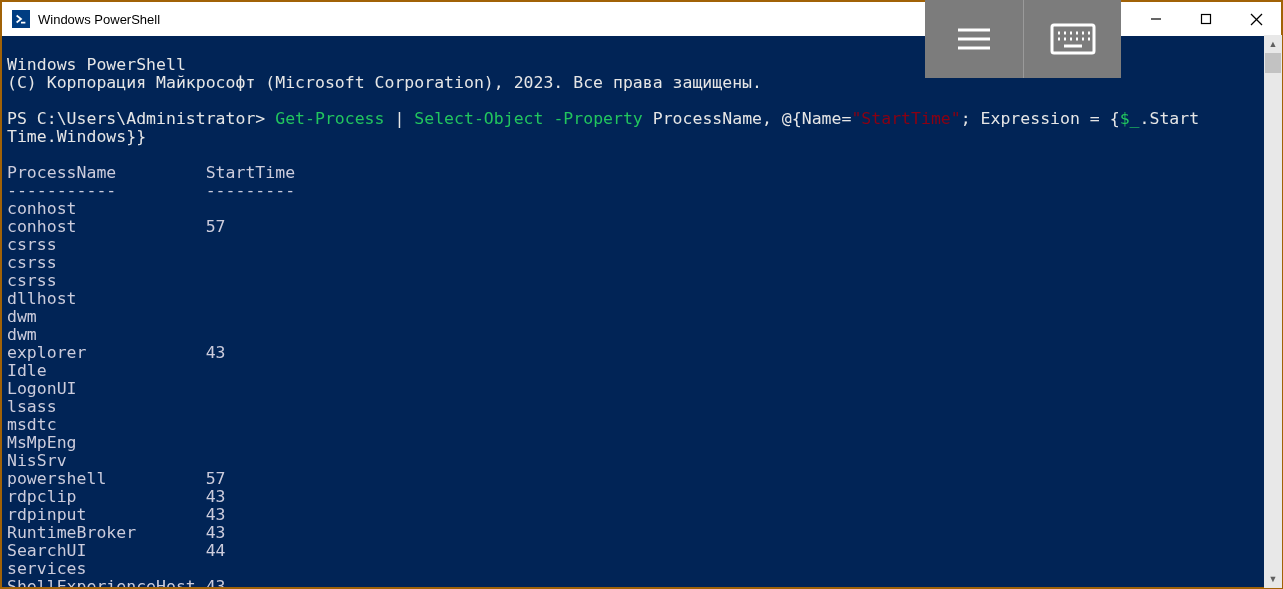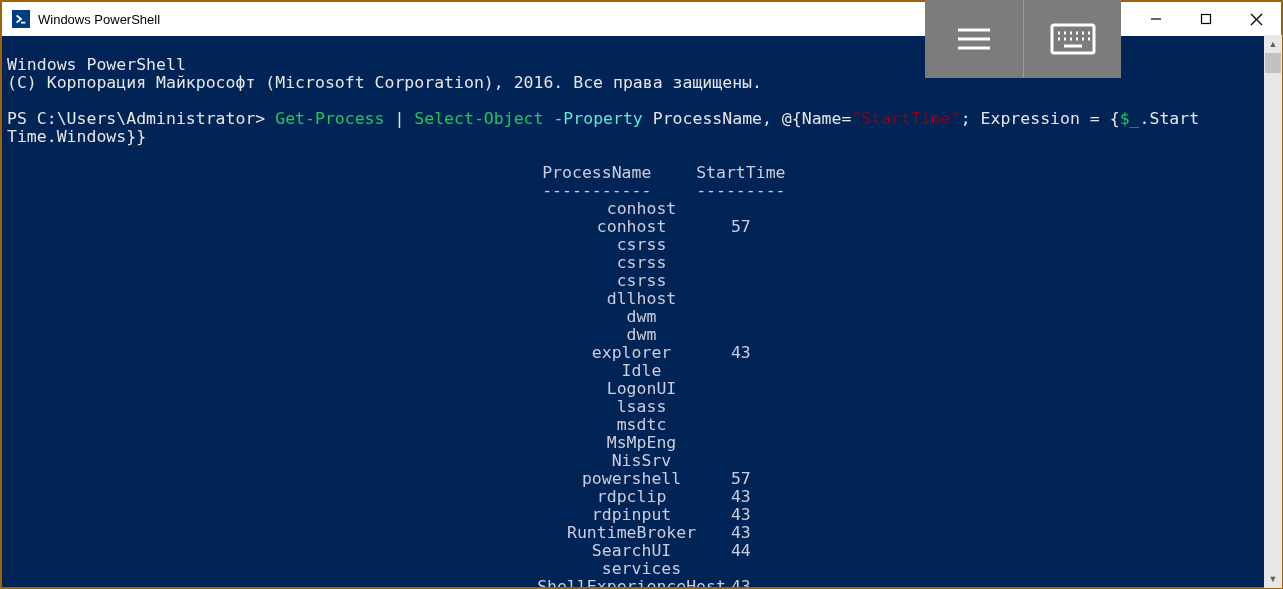--- a/index.html
+++ b/index.html
@@ -84,24 +84,24 @@
       padding: 2px 5px;
       font-family: Consolas, "Lucida Console", monospace;
       font-size: 16.5px;
       line-height: 18px;
       color: #ccccdc;
       overflow: hidden;
       white-space: pre;
       position: relative;
     }
     .c-yellow { color: #22c55e; }
-    .c-darkgray { color: #5eead4; }
+    .c-darkgray { color: #22c55e; }
     .c-darkred { color: #8b0012; }
     .c-white { color: #e6e6e6; }
-    .row { white-space: pre; text-align: center; }
+    .row { white-space: pre; }
     .col1 { display: inline-block; width: 20ch; }
     .col2 { display: inline-block; }
     .scrollbar {
       position: absolute;
       right: 1px;
       top: 35px;
       bottom: 1px;
       width: 18px;
       background: #e8e8e8;
       display: flex;
@@ -186,21 +186,21 @@
           <line x1="26" y1="16" x2="28" y2="16"></line>
           <line x1="32" y1="16" x2="34" y2="16"></line>
           <line x1="38" y1="16" x2="40" y2="16"></line>
         <line x1="14" y1="23" x2="32" y2="23"></line>
       </svg>
     </div>
   </div>
 
   <div class="terminal">
 <span class="c-white">Windows PowerShell</span>
-<span class="c-white">(C) Корпорация Майкрософт (Microsoft Corporation), 2016. Все права защищены.</span>
+<span class="c-white">(C) Корпорация Майкрософт (Microsoft Corporation), 2023. Все права защищены.</span>
 
 <span class="c-white">PS C:\Users\Administrator&gt; </span><span class="c-yellow">Get-Process</span><span class="c-white"> | </span><span class="c-yellow">Select-Object</span><span> </span><span class="c-darkgray">-Property</span><span> </span><span class="c-white">ProcessName, @{Name=</span><span class="c-darkred">"StartTime"</span><span class="c-white">; Expression = {</span><span class="c-yellow">$_</span><span class="c-white">.Start</span>
 <span class="c-white">Time.Windows}}</span>
 
 <div class="row"><span class="col1">ProcessName</span><span class="col2">StartTime</span></div><div class="row"><span class="col1">-----------</span><span class="col2">---------</span></div><div id="rows-container"><div class="row"><span class="col1">conhost</span><span class="col2"></span></div><div class="row"><span class="col1">conhost</span><span class="col2">57</span></div><div class="row"><span class="col1">csrss</span><span class="col2"></span></div><div class="row"><span class="col1">csrss</span><span class="col2"></span></div><div class="row"><span class="col1">csrss</span><span class="col2"></span></div><div class="row"><span class="col1">dllhost</span><span class="col2"></span></div><div class="row"><span class="col1">dwm</span><span class="col2"></span></div><div class="row"><span class="col1">dwm</span><span class="col2"></span></div><div class="row"><span class="col1">explorer</span><span class="col2">43</span></div><div class="row"><span class="col1">Idle</span><span class="col2"></span></div><div class="row"><span class="col1">LogonUI</span><span class="col2"></span></div><div class="row"><span class="col1">lsass</span><span class="col2"></span></div><div class="row"><span class="col1">msdtc</span><span class="col2"></span></div><div class="row"><span class="col1">MsMpEng</span><span class="col2"></span></div><div class="row"><span class="col1">NisSrv</span><span class="col2"></span></div><div class="row"><span class="col1">powershell</span><span class="col2">57</span></div><div class="row"><span class="col1">rdpclip</span><span class="col2">43</span></div><div class="row"><span class="col1">rdpinput</span><span class="col2">43</span></div><div class="row"><span class="col1">RuntimeBroker</span><span class="col2">43</span></div><div class="row"><span class="col1">SearchUI</span><span class="col2">44</span></div><div class="row"><span class="col1">services</span><span class="col2"></span></div><div class="row"><span class="col1">ShellExperienceHost</span><span class="col2">43</span></div></div></div>
 
   <div class="scrollbar">
     <div class="sb-btn">▲</div>
     <div class="sb-track">
       <div class="sb-thumb"></div>

